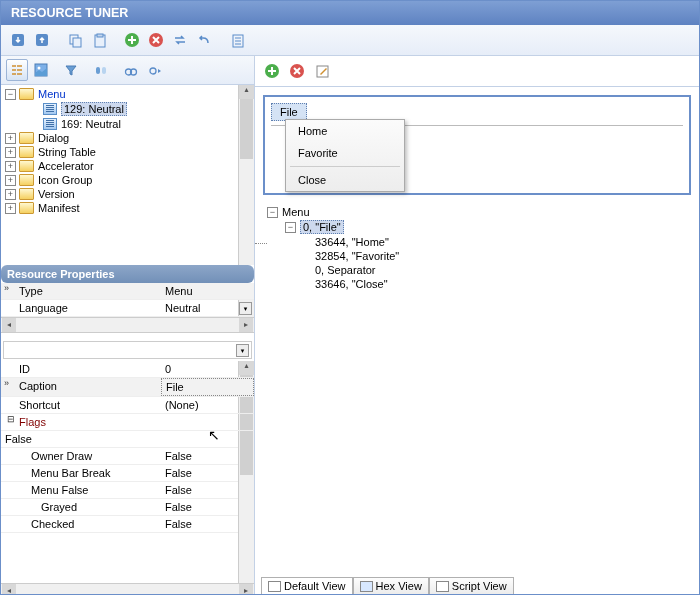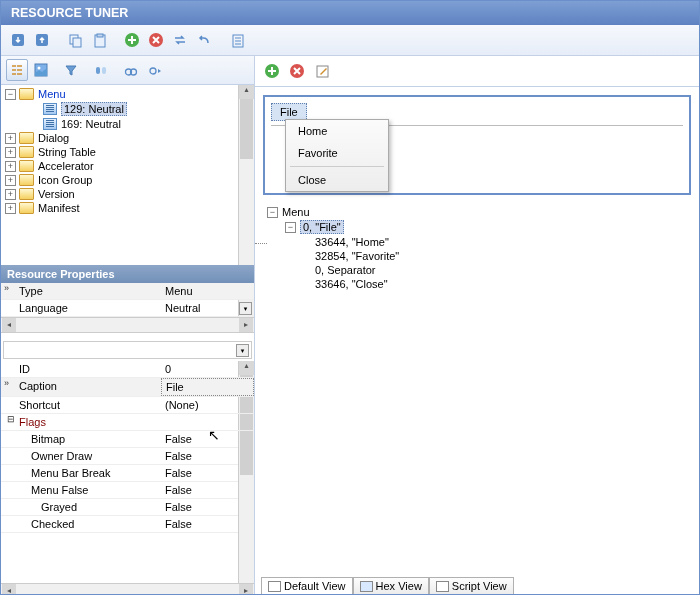--- a/index.html
+++ b/index.html
@@ -22,21 +22,21 @@
 .folder-ico{width:15px;height:12px;margin-right:4px;}
 .folder-open{background:linear-gradient(180deg,#fff8d0 0%,#f5d060 100%);border:1px solid #cc9933;border-radius:1px;position:relative;}
 .folder-closed{background:linear-gradient(180deg,#fff8d0 0%,#f5d060 100%);border:1px solid #cc9933;border-radius:1px;}
 .leaf-ico{width:14px;height:12px;background:linear-gradient(180deg,#e4f1ff 0%,#a3c8f0 100%);border:1px solid #5a8fc8;margin-right:4px;position:relative;}
 .leaf-ico::after{content:"";position:absolute;left:2px;top:1px;width:8px;height:1px;background:#4070a8;box-shadow:0 2px 0 #4070a8,0 4px 0 #4070a8,0 6px 0 #4070a8;}
 .tree-label{color:#000;}
 .tree-label.blue{color:#0033cc;}
 .tree-label.sel{background:#cdd9ee;border:1px dotted #6080b0;padding:0 2px;}
 .leaf{padding-left:28px;}
 .leaf .exp-sp{width:14px;}
-.section-hdr{background:linear-gradient(180deg,#8da6c8 0%,#7290b8 100%);color:#fff;padding:3px 6px;font-weight:bold;font-size:11px;}
+.section-hdr{background:linear-gradient(180deg,#8da6c8 0%,#7290b8 100%);color:#fff;padding:3px 6px;font-weight:bold;font-size:11px;border-radius:6px;}
 .prop-table{background:#fff;}
 .prop-row{display:flex;border-bottom:1px solid #eee;}
 .prop-row.hl{background:#f2f2f2;}
 .prop-name{width:160px;padding:2px 4px 2px 18px;}
 .prop-val{flex:1;padding:2px 4px;position:relative;}
 .marker{position:absolute;left:3px;font-size:9px;color:#333;}
 .prop-row.rel{position:relative;}
 .dd{position:absolute;right:2px;width:13px;height:13px;border:1px solid #999;background:#eee;font-size:7px;text-align:center;line-height:11px;}
 .hscroll{height:16px;background:#f0f0f0;border-top:1px solid #ccc;border-bottom:1px solid #ccc;display:flex;justify-content:space-between;padding:0 1px;}
 .hscroll span{width:14px;background:#d8d8d8;text-align:center;font-size:8px;color:#555;line-height:14px;}
@@ -45,21 +45,21 @@
 .vscroll .thumb{background:#d0d0d0;height:60px;margin:0 1px;}
 .insp-combo{margin:2px;border:1px solid #ccc;height:18px;display:flex;justify-content:flex-end;align-items:center;padding-right:2px;}
 .insp-table{background:#fff;position:relative;}
 .flags-hdr{color:#800000;font-weight:normal;padding:2px 4px 2px 18px;}
 .right-toolbar{display:flex;gap:3px;padding:4px 6px;border-bottom:1px solid #c3d1e6;}
 .rtbtn{width:22px;height:22px;display:flex;align-items:center;justify-content:center;}
 .menu-preview-area{padding:8px;position:relative;}
 .menu-preview{border:2px solid #6b8fc9;background:#fff;padding:6px;margin-bottom:10px;height:100px;}
 .menubar{border-bottom:1px solid #bbb;padding-bottom:4px;margin-bottom:4px;}
 .menubar-item{background:#d5e3f5;border:1px dotted #6080b0;padding:2px 8px;display:inline-block;}
-.popup-menu{position:absolute;left:30px;top:32px;background:linear-gradient(180deg,#fbfbfb 0%,#ededed 100%);border:1px solid #aaa;box-shadow:2px 2px 4px rgba(0,0,0,0.25);width:104px;z-index:10;}
+.popup-menu{position:absolute;left:30px;top:32px;background:linear-gradient(180deg,#fbfbfb 0%,#ededed 100%);border:1px solid #aaa;box-shadow:2px 2px 4px rgba(0,0,0,0.25);width:120px;z-index:10;}
 .popup-item{padding:5px 12px;}
 .popup-sep{border-top:1px solid #ccc;margin:2px 4px;}
 .menu-tree{padding-left:4px;}
 .mt-node{display:flex;align-items:center;padding:1px 0;}
 .mt-node .exp{margin-right:4px;}
 .mt-sel{background:#cdd9ee;border:1px dotted #6080b0;padding:0 2px;}
 .view-tabs{position:absolute;bottom:4px;left:6px;display:flex;gap:0;}
 .vtab{border:1px solid #b0b0b0;padding:2px 6px;display:flex;align-items:center;gap:3px;background:linear-gradient(180deg,#fdfdfd 0%,#ececec 100%);font-size:10.5px;text-align:center;}
 .vtab.active{background:#fff;border-bottom:1px solid #fff;}
 .vtab-ico{width:13px;height:11px;background:#fff;border:1px solid #888;}
@@ -266,21 +266,20 @@
         </div>
       <div class="prop-row rel">
           <div class="prop-name">Shortcut</div>
           <div class="prop-val">(None)</div>
         </div>
       <div class="prop-row rel">
           <span class="marker" style="left:6px">⊟</span>
           <div class="flags-hdr">Flags</div>
         </div>
       <div class="prop-row">
-          <div class="prop-name" style="padding-left:30px">Bitmap</div>
           <div class="prop-val">False</div>
         </div>
       <div class="prop-row">
           <div class="prop-name" style="padding-left:30px">Owner Draw</div>
           <div class="prop-val">False</div>
         </div>
       <div class="prop-row">
           <div class="prop-name" style="padding-left:30px">Menu Bar Break</div>
           <div class="prop-val">False</div>
         </div>

